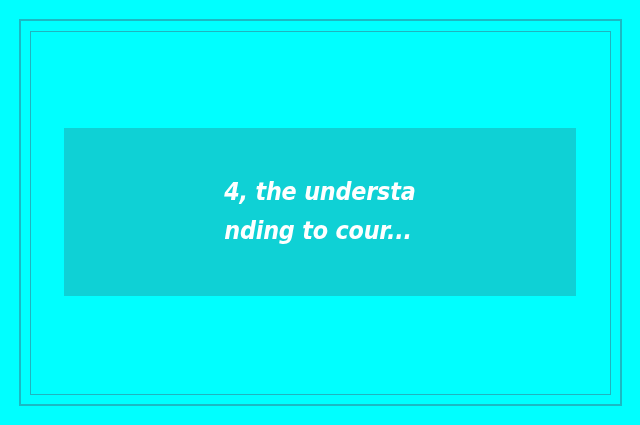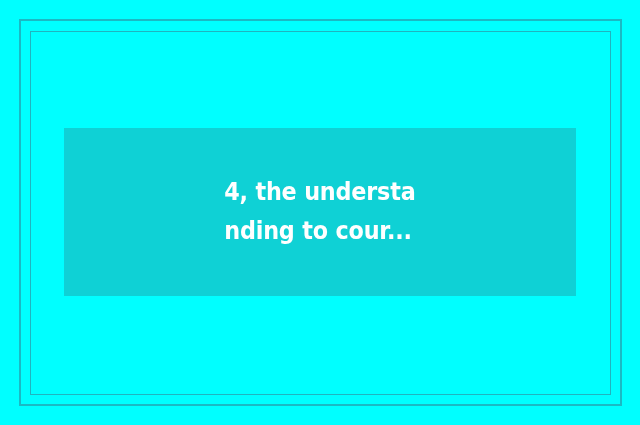--- a/index.html
+++ b/index.html
@@ -44,20 +44,21 @@
   .panel {
     position: absolute;
     left: 64px;
     top: 128px;
     width: 512px;
     height: 168px;
     background: #0fd1d5;
     display: flex;
     align-items: center;
     justify-content: center;
+    font-style: italic;
   }
   .panel-text {
     color: #ffffff;
     font-family: "DejaVu Sans", sans-serif;
     font-weight: bold;
     font-size: 24px;
     line-height: 39px;
     letter-spacing: -0.2px;
     text-align: left;
     white-space: pre-line;

